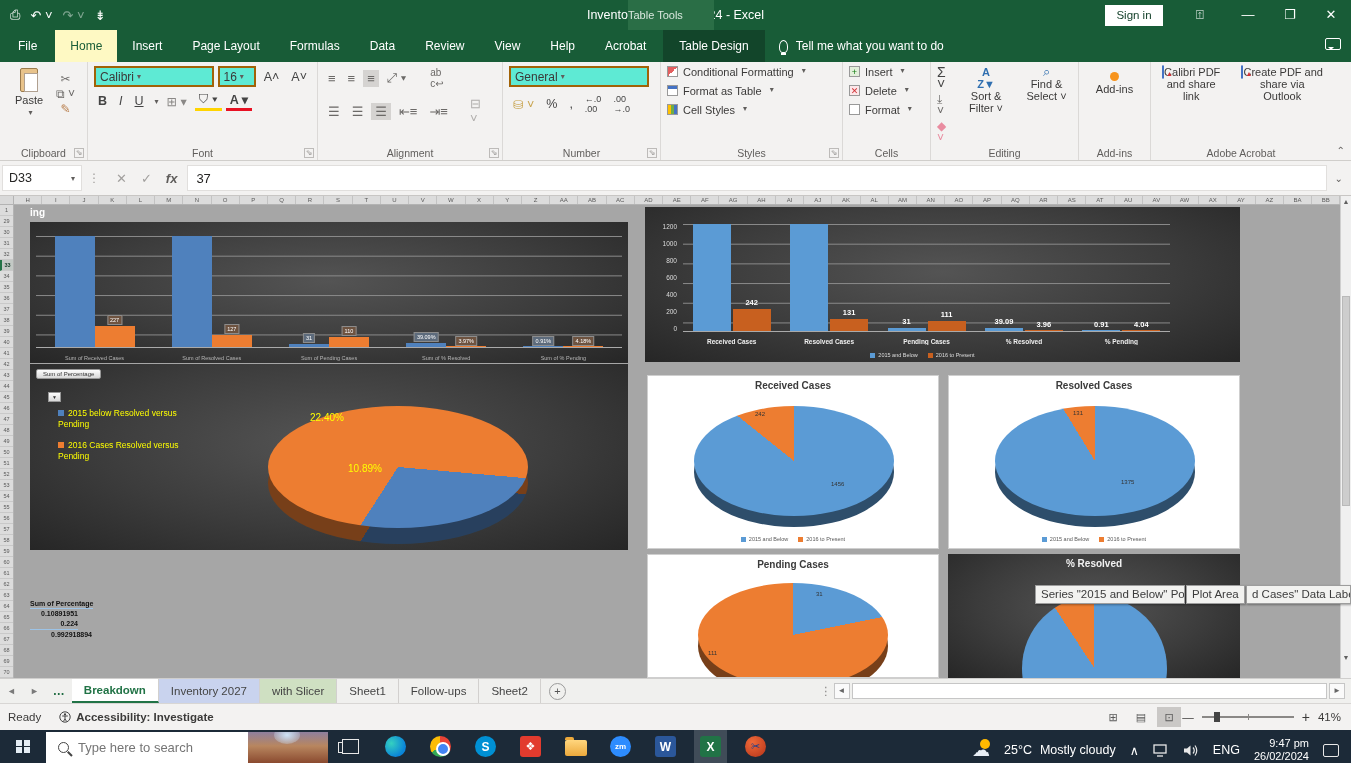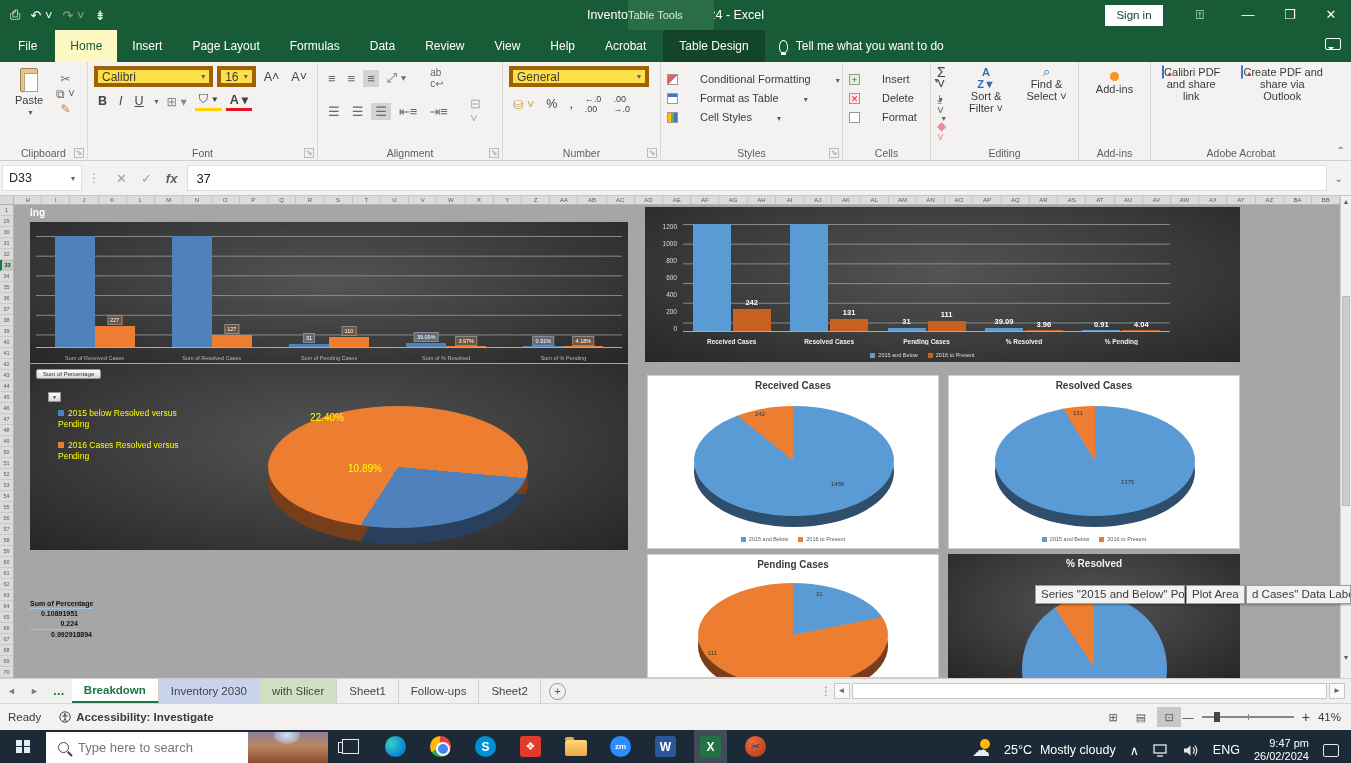--- a/index.html
+++ b/index.html
@@ -28,28 +28,28 @@
 .ribbon{height:99px;background:#f3f2f1;display:flex;font-size:11px;color:#3b3a39;position:relative;border-bottom:1px solid #d0cecb}
 .rg{position:relative;border-right:1px solid #dbd9d7;padding:4px 6px 16px;flex:0 0 auto}
 .glabel{position:absolute;bottom:1px;left:0;right:0;text-align:center;font-size:10.5px;color:#605e5c}
 .dlaunch{position:absolute;bottom:2px;right:3px;font-size:8px;color:#8a8886;width:10px;height:10px;border:1px solid #bdbbb9;line-height:8px;text-align:center}
 .bigbtn{display:flex;flex-direction:column;align-items:center;width:46px;gap:2px;padding-top:2px}
 .clipicon{width:18px;height:24px;background:#e8c38b;border:1px solid #9b7b4d;border-radius:2px;position:relative}
 .clipicon:after{content:"";position:absolute;left:3px;top:4px;width:12px;height:17px;background:#fff;border:1px solid #b0a090}
 .minicol{display:flex;flex-direction:column;gap:3px;align-items:center;padding-top:4px}
 .micon{font-size:12px;color:#6b6967;line-height:12px}
 .row{display:flex;align-items:center;gap:4px}
-.selbox{border:4px solid #a16207;background:#fde047;display:flex;align-items:center;justify-content:space-between;padding:1px 4px;height:21px;font-size:12px}
+.selbox{border:2px solid #a16207;background:#5eead4;display:flex;align-items:center;padding:1px 4px;height:21px;font-size:12px}
 .dd{font-size:8px;color:#605e5c;margin-left:3px}
 .fbtn{padding:1px 4px;font-size:12.5px;color:#444}
 .ubar{border-bottom:3px solid #ffd400}
 .rbar{border-bottom:3px solid #e81123}
 .alico{font-size:13px;color:#6b6967;padding:1px 4px}
 .sel-ico{background:#d5d3d1}
-.stybtn{display:flex;align-items:flex-end;gap:22px;height:19px;white-space:nowrap}
+.stybtn{display:flex;align-items:flex-start;gap:5px;height:19px;white-space:nowrap}
 .sq{width:11px;height:11px;border:1px solid #999;display:inline-block;flex:0 0 auto}
 .sq.cf{background:linear-gradient(135deg,#e35f5f 50%,#fff 50%)}
 .sq.ft{background:linear-gradient(#4472c4 30%,#fff 30%)}
 .sq.cs{background:linear-gradient(90deg,#ffc000 33%,#70ad47 33% 66%,#4472c4 66%)}
 .sq.ins{background:#e2efda;color:#107c10;font-size:9px;line-height:10px;text-align:center}
 .sq.del{background:#fde7e9;color:#d13438;font-size:9px;line-height:10px;text-align:center}
 .sq.fmt{background:#fff}
 .twoline{font-size:11px;line-height:12px;text-align:center}
 .addin-dot{width:9px;height:9px;border-radius:50%;background:#f7941d;margin:6px auto 2px}
 .pdfico{width:17px;height:21px;border:1.5px solid #4472c4;border-radius:2px;position:relative;margin:2px auto}
@@ -716,21 +716,21 @@
     <div class="vthumb"></div>
     <div class="varr" style="bottom:14px">▼</div>
   </div>
 </div>
 
 <div class="tabbar">
   <span class="tnav">◄</span>
   <span class="tnav">►</span>
   <span class="tnav" style="font-size:12px;color:#1e6b41;font-weight:bold">…</span>
   <div class="stab active">Breakdown</div>
-  <div class="stab c1">Inventory 2030</div>
+  <div class="stab c1">Inventory 2027</div>
   <div class="stab c2">with Slicer</div>
   <div class="stab">Sheet1</div>
   <div class="stab">Follow-ups</div>
   <div class="stab">Sheet2</div>
   <div class="addsheet">+</div>
   <div class="hscroll">
     <span style="color:#8a8886">⋮</span>
     <div class="hbtn">◄</div>
     <div class="htrack"></div>
     <div class="hbtn">►</div>

